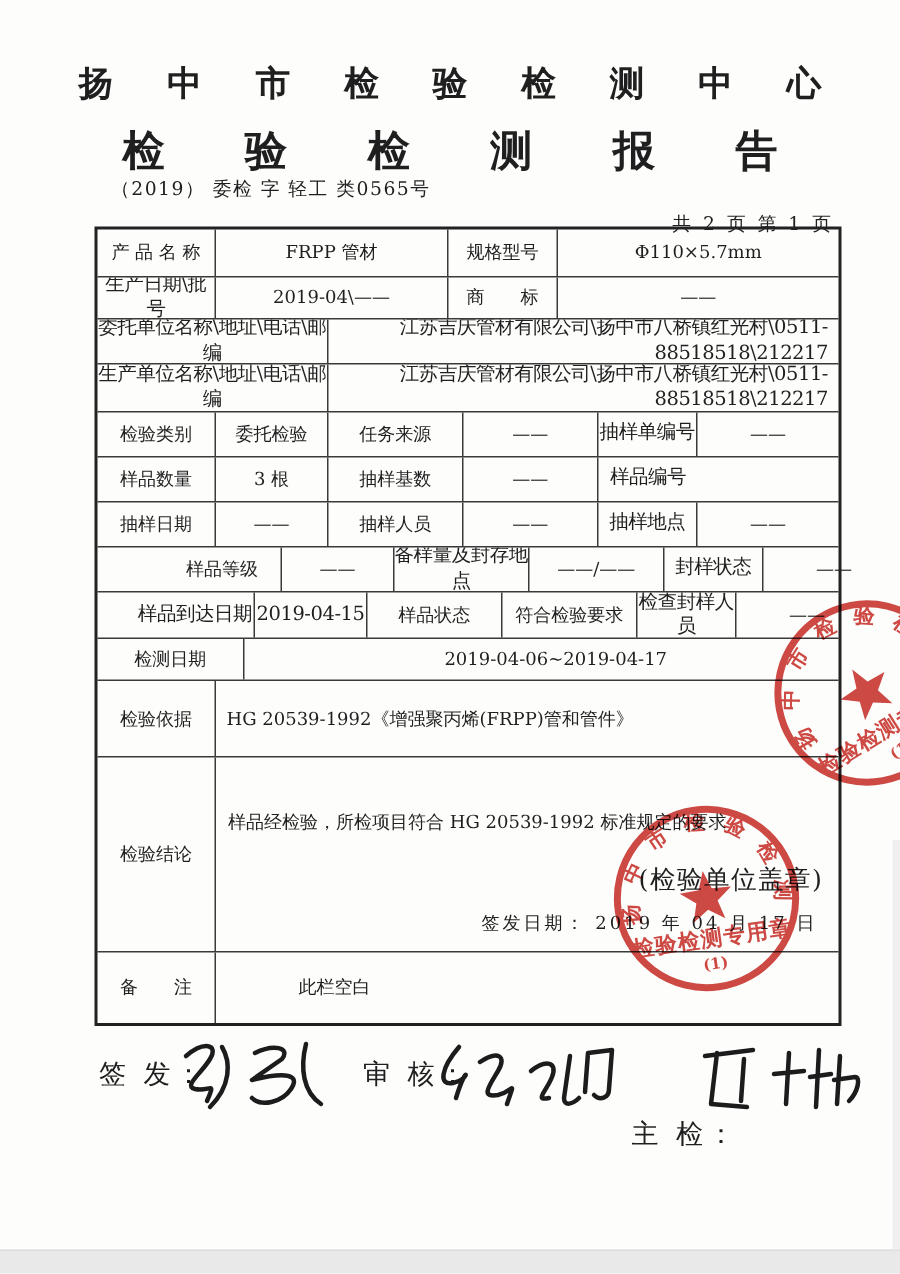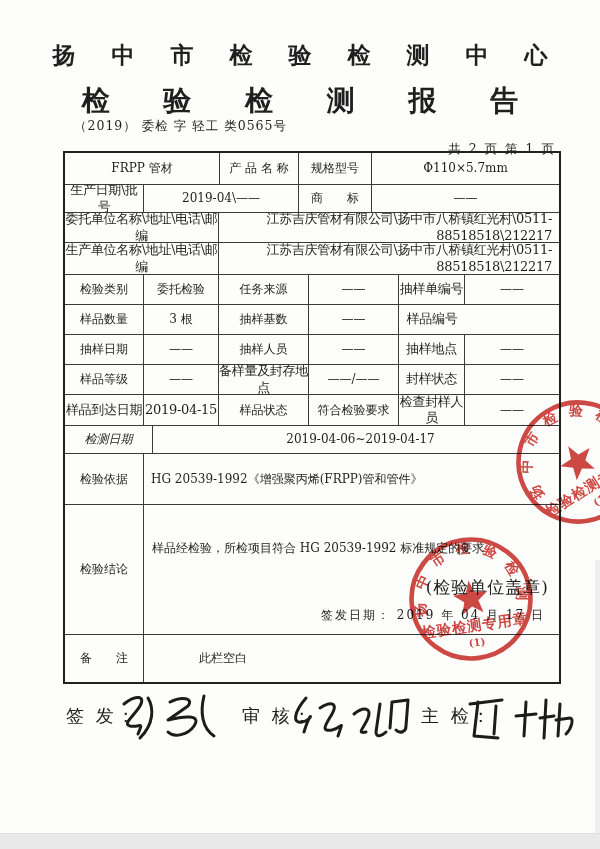--- a/index.html
+++ b/index.html
@@ -44,22 +44,22 @@
 </head>
 <body>
 
 <div class="abs org-title">扬 中 市 检 验 检 测 中 心</div>
 <div class="abs report-title">检 验 检 测 报 告</div>
 <div class="abs doc-number">（2019） 委检 字 轻工 类0565号</div>
 <div class="abs page-info">共 2 页 第 1 页</div>
 
 <div class="abs report-table">
     <div class="trow" style="height: 32px;">
+      <div class="tcell" style="width: 79px;">产 品 名 称</div>
       <div class="tcell" style="width: 155px;">FRPP 管材</div>
-      <div class="tcell" style="width: 79px;">产 品 名 称</div>
       <div class="tcell" style="width: 73px;">规格型号</div>
       <div class="tcell" style="width: 187px;">Φ110×5.7mm</div>
     </div>
     <div class="trow" style="height: 28px;">
       <div class="tcell small" style="width: 79px;">生产日期\批号</div>
       <div class="tcell" style="width: 155px;">2019-04\——</div>
       <div class="tcell" style="width: 73px;">商　　标</div>
       <div class="tcell" style="width: 187px;">——</div>
     </div>
     <div class="trow" style="height: 30px;">
@@ -86,38 +86,38 @@
       <div class="tcell small" style="width: 66px;">样品编号</div>
     </div>
     <div class="trow" style="height: 30px;">
       <div class="tcell" style="width: 79px;">抽样日期</div>
       <div class="tcell" style="width: 75px;">——</div>
       <div class="tcell" style="width: 90px;">抽样人员</div>
       <div class="tcell" style="width: 90px;">——</div>
       <div class="tcell small" style="width: 66px;">抽样地点</div>
       <div class="tcell" style="width: 94px;">——</div>
     </div>
-    <div class="trow" style="height: 30px;">
+    <div class="trow" style="height: 30px; padding-left: 44px;">
       <div class="tcell" style="width: 79px;">样品等级</div>
       <div class="tcell" style="width: 75px;">——</div>
       <div class="tcell small" style="width: 90px;">备样量及封存地点</div>
       <div class="tcell" style="width: 90px;">——/——</div>
       <div class="tcell small" style="width: 66px;">封样状态</div>
       <div class="tcell" style="width: 94px;">——</div>
     </div>
-    <div class="trow" style="height: 31px;">
+    <div class="trow" style="height: 31px; padding-left: 26px;">
       <div class="tcell small" style="width: 79px;">样品到达日期</div>
       <div class="tcell small" style="width: 75px;">2019-04-15</div>
       <div class="tcell" style="width: 90px;">样品状态</div>
       <div class="tcell" style="width: 90px;">符合检验要求</div>
       <div class="tcell small" style="width: 66px;">检查封样人员</div>
       <div class="tcell" style="width: 94px;">——</div>
     </div>
     <div class="trow" style="height: 28px;">
-      <div class="tcell" style="width: 88px; font-style: italic;">检测日期</div>
+      <div class="tcell" style="width: 98px;">检测日期</div>
       <div class="tcell" style="width: 415px;">2019-04-06~2019-04-17</div>
     </div>
     <div class="trow" style="height: 51px;">
       <div class="tcell" style="width: 79px;">检验依据</div>
       <div class="tcell left" style="width: 415px;">HG 20539-1992《增强聚丙烯(FRPP)管和管件》</div>
     </div>
     <div class="trow" style="height: 130px;">
       <div class="tcell" style="width: 79px;">检验结论</div>
       <div class="tcell conc" style="width: 415px;">
         <div class="conc-text">样品经检验，所检项目符合 HG 20539-1992 标准规定的要求</div>
@@ -141,21 +141,21 @@
 </svg>
 <div class="abs sig-label" style="left:242px;top:704px;">审 核：</div>
 <svg class="abs sig-svg" style="left:284px;top:688px;" width="140" height="60" viewBox="0 0 140 60">
   <title>吴跃明</title>
   <path d="M22 10 C10 24 8 36 18 34 C30 32 28 18 20 44"></path>
   <path d="M36 20 C48 12 54 16 48 26 C42 36 36 44 48 42 C58 40 60 30 54 48"></path>
   <path d="M70 26 C80 18 88 20 84 30 C80 40 72 46 82 44"></path>
   <path d="M96 16 L92 44 C92 50 98 48 102 44"></path>
   <path d="M108 14 L106 40 M108 14 L124 12 L122 38 C122 44 116 46 112 42"></path>
 </svg>
-<div class="abs sig-label" style="left:421px;top:704px;">主 检：</div>
+<div class="abs sig-label" style="left:421px;top:744px;">主 检：</div>
 <svg class="abs sig-svg" style="left:462px;top:690px;" width="120" height="58" viewBox="0 0 120 58">
   <title>顾琳</title>
   <path d="M8 14 L40 10 M16 12 L12 46 L36 48 M34 16 L32 44"></path>
   <path d="M64 12 L62 46 M54 26 L74 24"></path>
   <path d="M84 10 L82 48 M78 28 L92 26 M98 14 L96 46 M94 30 L108 28 C112 28 110 38 104 44"></path>
 </svg>
 
 <svg class="abs stamp" style="left:406px;top:534px;transform:rotate(-8deg);" width="130" height="130" viewBox="0 0 140 140">
   <circle cx="70" cy="70" r="64" fill="none" stroke="#c9302a" stroke-width="5"></circle>
   <path id="arcA" d="M 23 87 A 50 50 0 1 1 117 87" fill="none"></path>

